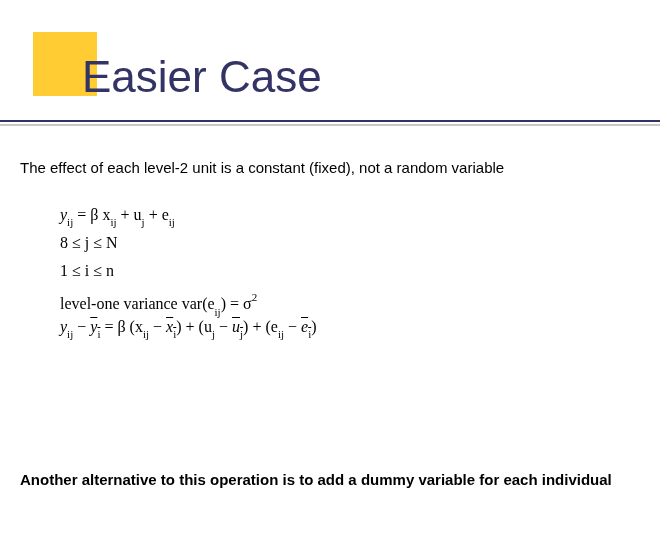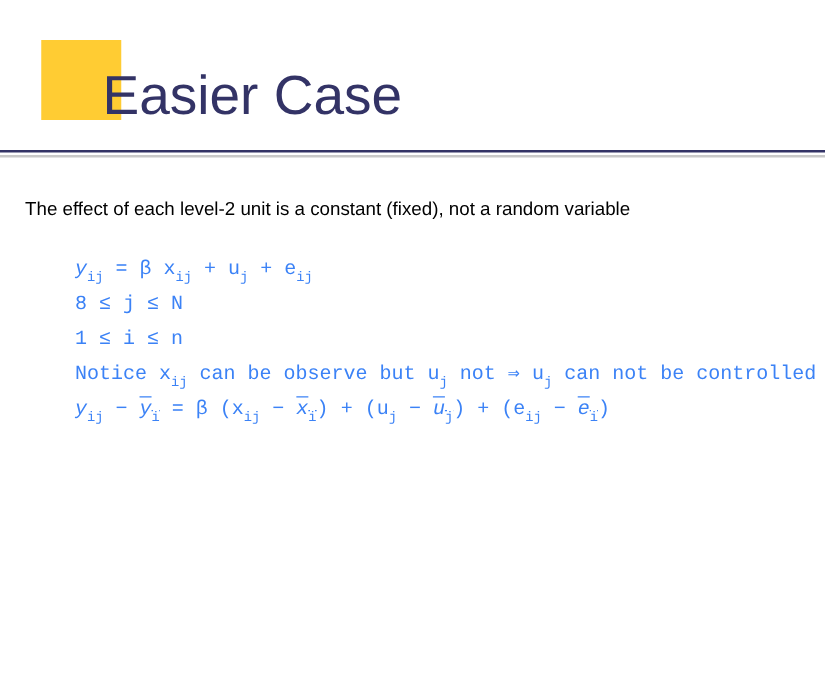--- a/index.html
+++ b/index.html
@@ -61,24 +61,24 @@
     position: absolute;
     top: 159px;
     left: 20px;
     font-weight: normal;
     font-size: 15px;
   }
   .math-block {
     position: absolute;
     top: 201px;
     left: 60px;
-    font-family: Liberation Mono, monospace;
+    font-family: Liberation Serif, serif;
     font-size: 16px;
     line-height: 28px;
-    color: #3b82f6;
+    color: #000000;
   }
   .math-block .row {
     white-space: nowrap;
     height: 28px;
   }
   .sub {
     font-size: 11px;
     vertical-align: sub;
     position: relative;
     top: 2px;
@@ -117,26 +117,27 @@
   <div class="math-block">
 
     <div class="row">
       <i><span>y</span></i><span class="sub">ij</span><span> = β x</span><span class="sub">ij</span><span> + u</span><span class="sub">j</span><span> + e</span><span class="sub">ij</span>
     </div>
 
     <div class="row">8 ≤  j  ≤ N</div>
     <div class="row">1 ≤  i  ≤ n</div>
 
 
+    <div class="row">
+      <span>level-one variance   var(e</span><span class="sub">ij</span><span>) = σ</span><span class="sup">2</span>
+    </div>
 
-    <div class="row">
-      <span>Notice  x</span><span class="sub">ij</span><span> can be observe but u</span><span class="sub">j</span><span> not  ⇒  u</span><span class="sub">j</span><span> can not be controlled</span>
-    </div>
 
     <div class="row">
       <i><span>y</span></i><span class="sub">ij</span><span> − </span><span class="bar"><i><span>y</span></i><span class="sub">i</span></span><span> = β (x</span><span class="sub">ij</span><span> − </span><span class="bar"><i><span>x</span></i><span class="sub">i</span></span><span>) + (u</span><span class="sub">j</span><span> − </span><span class="bar"><i><span>u</span></i><span class="sub">j</span></span><span>) + (e</span><span class="sub">ij</span><span> − </span><span class="bar"><i><span>e</span></i><span class="sub">i</span></span><span>)</span>
     </div>
 
 
   </div>
 
+  <div class="line2">Another alternative to this operation is to add a dummy variable for each individual</div>
 
 </div>
 
 </body></html>

